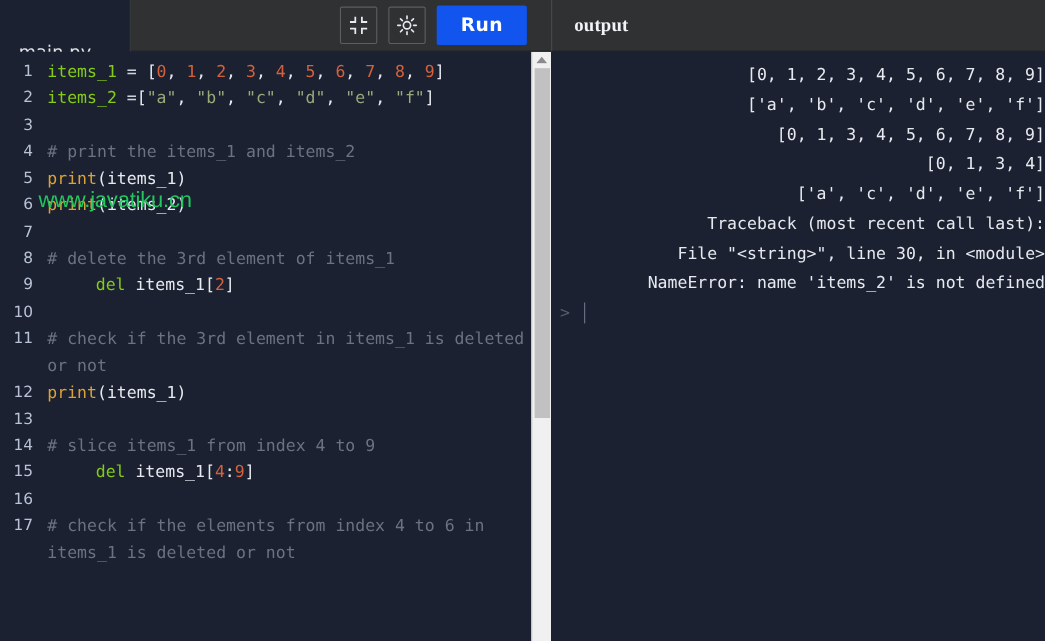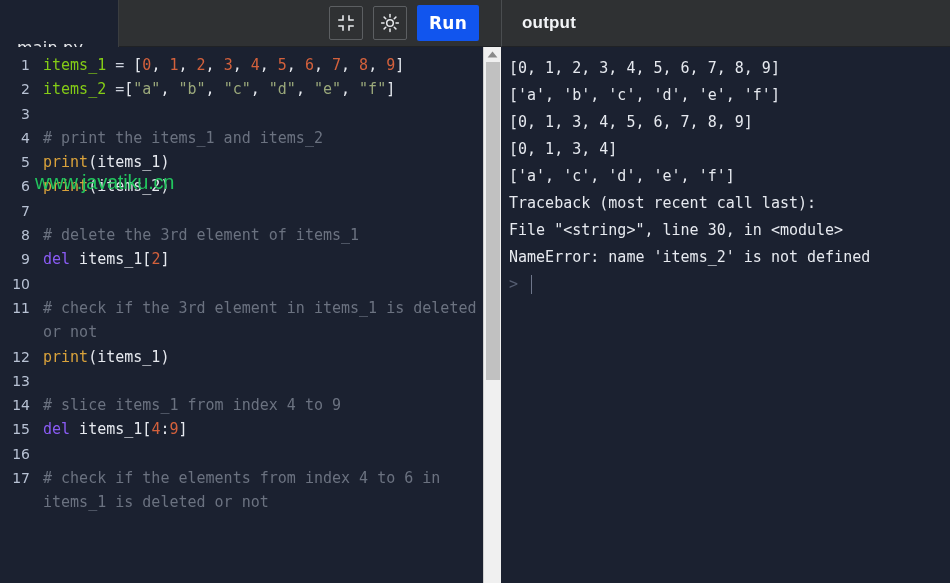--- a/index.html
+++ b/index.html
@@ -75,21 +75,21 @@
     border-radius: 2px;
     background: #2f3133;
     margin-right: 10px;
     display: flex;
     align-items: center;
     justify-content: center;
     box-sizing: border-box;
   }
   .icon-btn svg { display: block; }
   .run-btn {
-    width: 62px;
+    width: 82px;
     height: 36px;
     background: #1155ee;
     color: #ffffff;
     border: none;
     border-radius: 2px;
     font-size: 17px;
     font-weight: bold;
     font-family: "DejaVu Sans", sans-serif;
     display: flex;
     align-items: center;
@@ -140,21 +140,21 @@
     line-height: 24.3px;
     word-break: break-word;
   }
   .tok-var   { color: #84cc16; }
   .tok-op    { color: #cdd3dd; }
   .tok-punct { color: #e6e9ef; }
   .tok-num   { color: #d4613c; }
   .tok-str   { color: #9aa87a; }
   .tok-com   { color: #6b7280; }
   .tok-fn    { color: #d9a23b; }
-  .tok-kw    { color: #8b5cf6; }
+  .tok-kw    { color: #84cc16; margin-left: 44px; }
 
   
   .vscroll {
     position: absolute;
     top: 0;
     right: 0;
     width: 18px;
     height: 100%;
     background: #f0f0f0;
     border-left: 1px solid #cfcfcf;
@@ -204,36 +204,37 @@
     min-height: 47px;
     background: #2f3133;
     border-bottom: 1px solid #202225;
     border-left: 1px solid #4a4d50;
     box-sizing: border-box;
     display: flex;
     align-items: center;
   }
   .output-title {
     color: #f2f4f7;
-    font-family: Liberation Sans, sans-serif;
+    font-family: Liberation Serif, serif;
     font-size: 17px;
     font-weight: bold;
     padding-left: 20px;
     letter-spacing: .2px;
   }
   .output-body {
     flex: 1;
     background: #1b2130;
     padding: 8px 0 0 8px;
     font-family: "DejaVu Sans Mono", monospace;
     font-size: 15px;
     line-height: 27px;
     color: #e6e9ef;
     overflow: hidden;
     box-sizing: border-box;
+    text-align: right;
   }
   .oline { white-space: pre; }
   .prompt-line {
     display: flex;
     align-items: center;
     height: 27px;
   }
   .prompt-chev {
     color: #565e72;
     font-family: "DejaVu Sans Mono", monospace;

